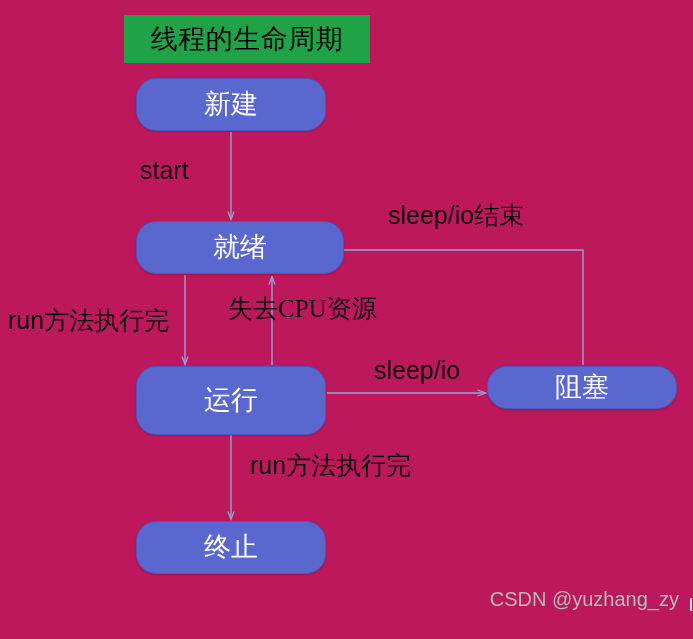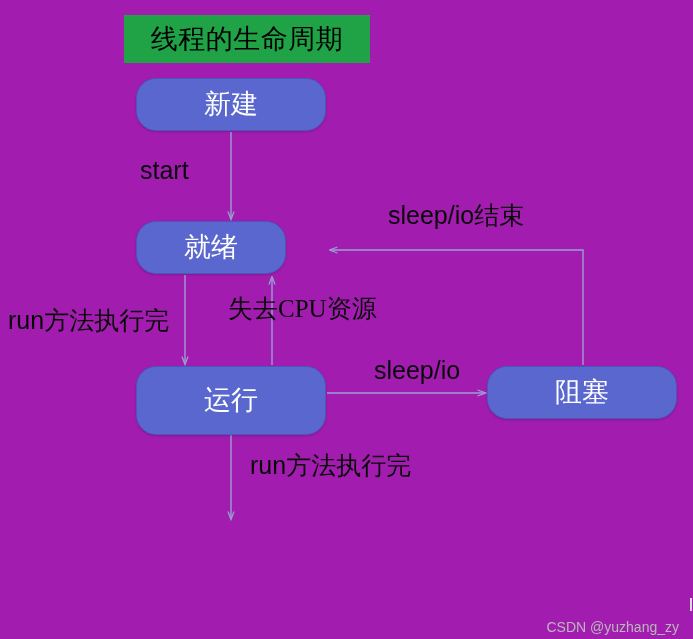--- a/index.html
+++ b/index.html
@@ -7,21 +7,21 @@
     padding: 0;
     background: #ffffff;
   }
   body {
     font-family: "Liberation Sans", "DejaVu Sans", sans-serif;
   }
   #canvas {
     position: relative;
     width: 693px;
     height: 639px;
-    background: #a21caf;
+    background: #be185d;
     overflow: hidden;
   }
   
   .title-banner {
     position: absolute;
     left: 124px;
     top: 15px;
     width: 246px;
     height: 48px;
     background: #20a347;
@@ -49,23 +49,23 @@
     justify-content: center;
     box-shadow: 0 1px 2px rgba(0,0,0,0.18);
   }
   .node .node-label {
     color: #ffffff;
     font-size: 27px;
     line-height: 1;
     white-space: nowrap;
   }
   #node-new      { left: 136px; top: 78px;  width: 190px; height: 53px; }
-  #node-ready    { left: 136px; top: 221px; width: 150px; height: 53px; }
+  #node-ready    { left: 136px; top: 221px; width: 208px; height: 53px; }
   #node-running  { left: 136px; top: 366px; width: 190px; height: 69px; }
-  #node-blocked  { left: 487px; top: 366px; width: 190px; height: 53px; }
+  #node-blocked  { left: 487px; top: 366px; width: 190px; height: 43px; }
   #node-terminated { left: 136px; top: 521px; width: 190px; height: 53px; }
 
   
   .edge-label {
     position: absolute;
     color: #0a0a0a;
     font-size: 25px;
     line-height: 1;
     white-space: nowrap;
   }
@@ -82,23 +82,23 @@
     left: 0;
     top: 0;
     width: 693px;
     height: 639px;
     pointer-events: none;
   }
   
   .watermark {
     position: absolute;
     right: 14px;
-    bottom: 4px;
+    bottom: 28px;
     color: #b9b9b9;
-    font-size: 14px;
+    font-size: 20px;
     white-space: nowrap;
   }
   .corner-tick {
     position: absolute;
     right: 1px;
     top: 598px;
     width: 2px;
     height: 13px;
     background: #d8d8d8;
   }
@@ -137,20 +137,23 @@
   </div>
   <div class="node" id="node-ready">
     <span class="node-label">就绪</span>
   </div>
   <div class="node" id="node-running">
     <span class="node-label">运行</span>
   </div>
   <div class="node" id="node-blocked">
     <span class="node-label">阻塞</span>
   </div>
+  <div class="node" id="node-terminated">
+    <span class="node-label">终止</span>
+  </div>
 
   <div class="edge-label" id="label-start">start</div>
   <div class="edge-label" id="label-get-cpu">run方法执行完</div>
   <div class="edge-label" id="label-lose-cpu">失去CPU资源</div>
   <div class="edge-label" id="label-sleepio">sleep/io</div>
   <div class="edge-label" id="label-sleepio-end">sleep/io结束</div>
   <div class="edge-label" id="label-run-done">run方法执行完</div>
 
   <div class="corner-tick"></div>
   <div class="watermark">CSDN @yuzhang_zy</div>

